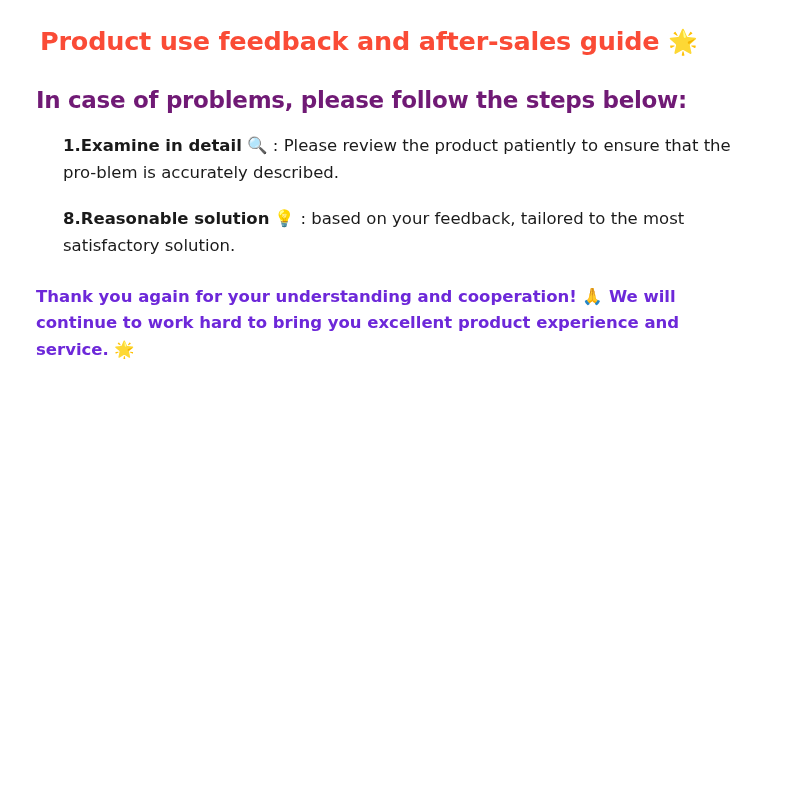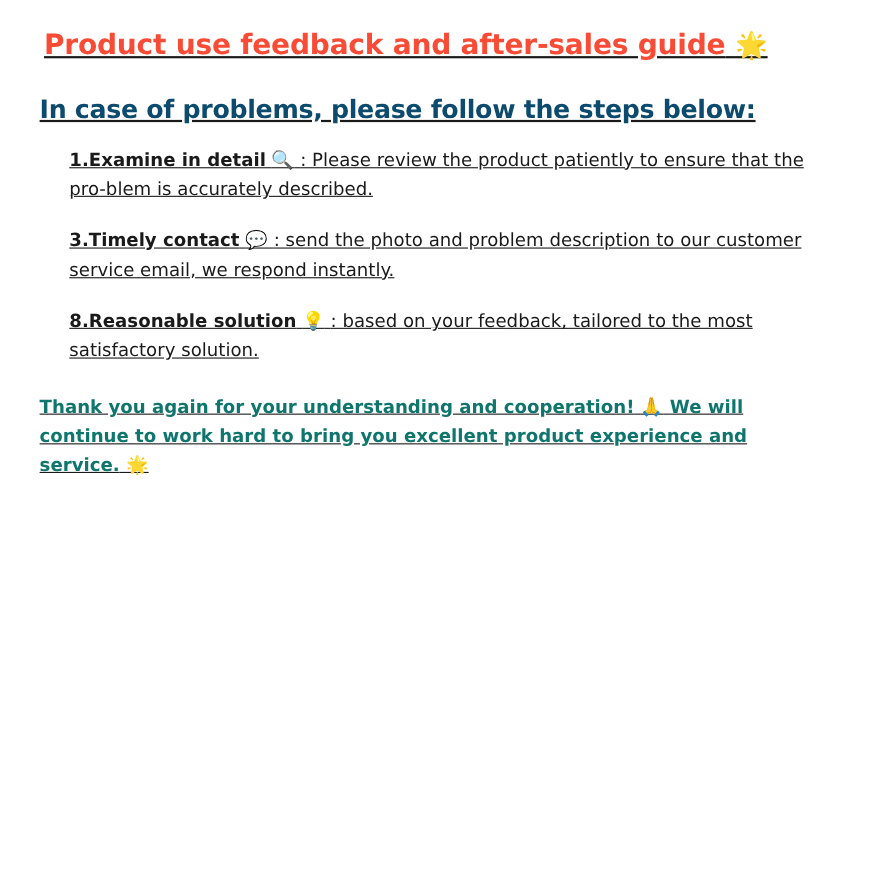--- a/index.html
+++ b/index.html
@@ -12,39 +12,38 @@
     background: #ffffff;
     font-family: "DejaVu Sans", sans-serif;
     color: #1a1a1a;
     overflow: hidden;
   }
   .page {
     width: 800px;
     height: 800px;
     box-sizing: border-box;
     padding: 26px 36px 0 36px;
-    text-decoration: underline;
   }
   .doc-title {
     color: #fa4b36;
     font-weight: bold;
     font-size: 25.5px;
     line-height: 1.2;
     letter-spacing: -0.2px;
     margin: 0 0 0 4px;
     white-space: nowrap;
   }
   .doc-title .emoji {
     color: initial;
     font-size: 24px;
   }
   .section-heading {
     font-size: 23px;
     font-weight: bold;
-    color: #0c4a6e;
+    color: #701a75;
     margin: 30px 0 0 0;
     letter-spacing: -0.3px;
     white-space: nowrap;
   }
   .steps {
     margin: 0;
     padding: 0;
   }
   .step {
     margin: 20px 0 0 0;
@@ -59,21 +58,21 @@
   }
   .emoji {
     font-family: "DejaVu Sans", sans-serif;
   }
   .closing {
     margin: 24px 0 0 0;
     padding: 0;
     font-size: 16.5px;
     font-weight: bold;
     line-height: 1.62;
-    color: #0f766e;
+    color: #6d28d9;
     max-width: 716px;
   }
 </style>
 </head>
 <body>
 
 <div class="page">
 
   <h1 class="doc-title">
     <span>Product use feedback and after-sales guide</span>
@@ -84,25 +83,20 @@
 
   <div class="steps">
 
     <p class="step">
       <span class="lead">1.Examine in detail</span>
       <span class="emoji">🔍</span>
       <span>: Please review the product patiently to ensure that the pro-blem is accurately described.</span>
     </p>
 
 
-    <p class="step">
-      <span class="lead">3.Timely contact</span>
-      <span class="emoji">💬</span>
-      <span>: send the photo and problem description to our customer service email, we respond instantly.</span>
-    </p>
 
   </div>
 
 
   <div class="steps">
 
 
     <p class="step">
       <span class="lead">8.Reasonable solution</span>
       <span class="emoji">💡</span>

